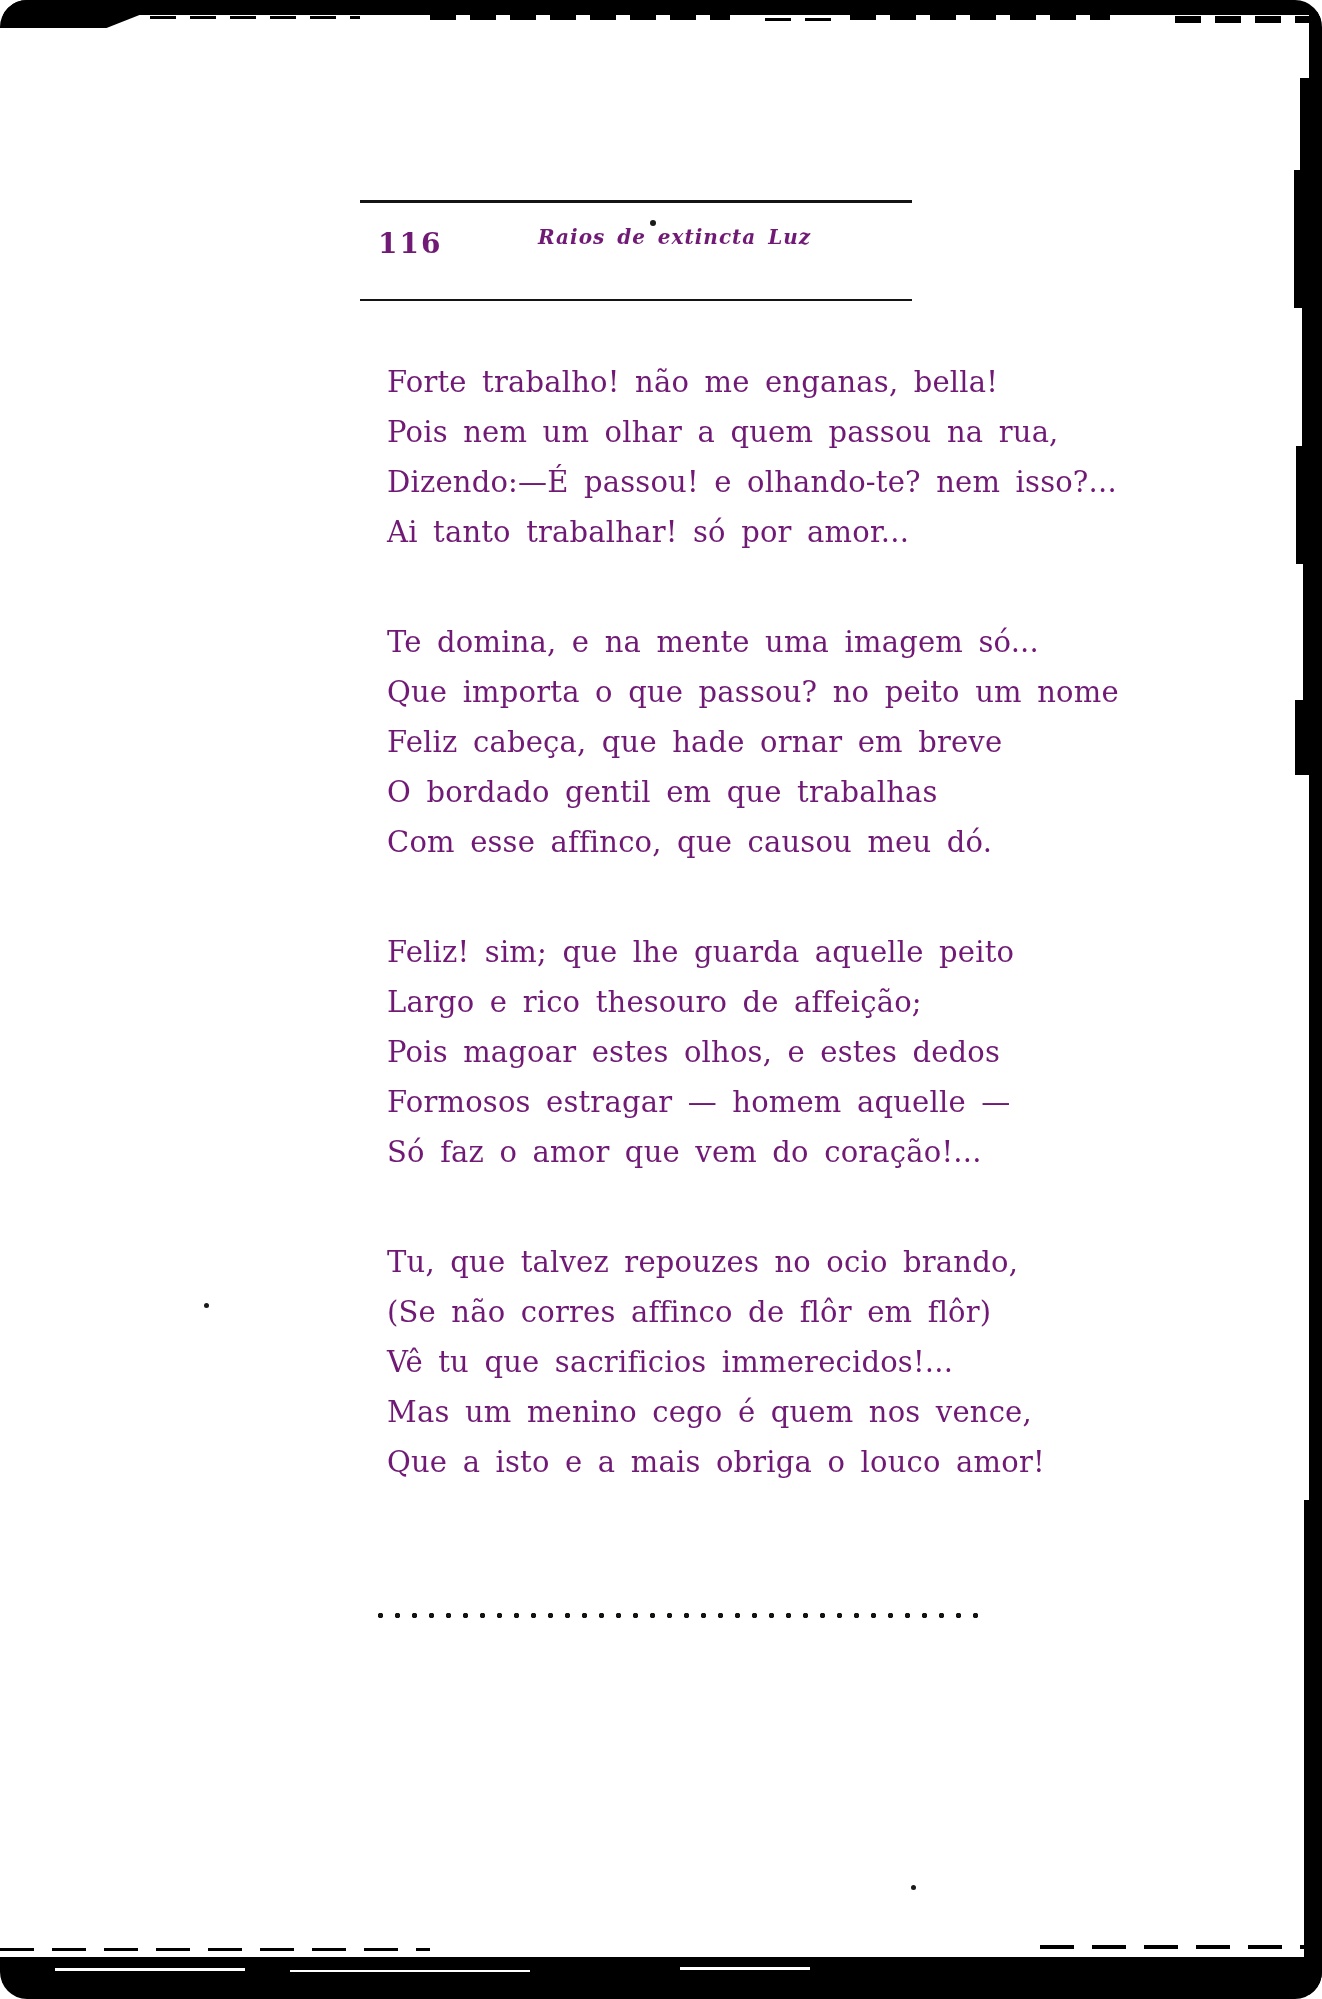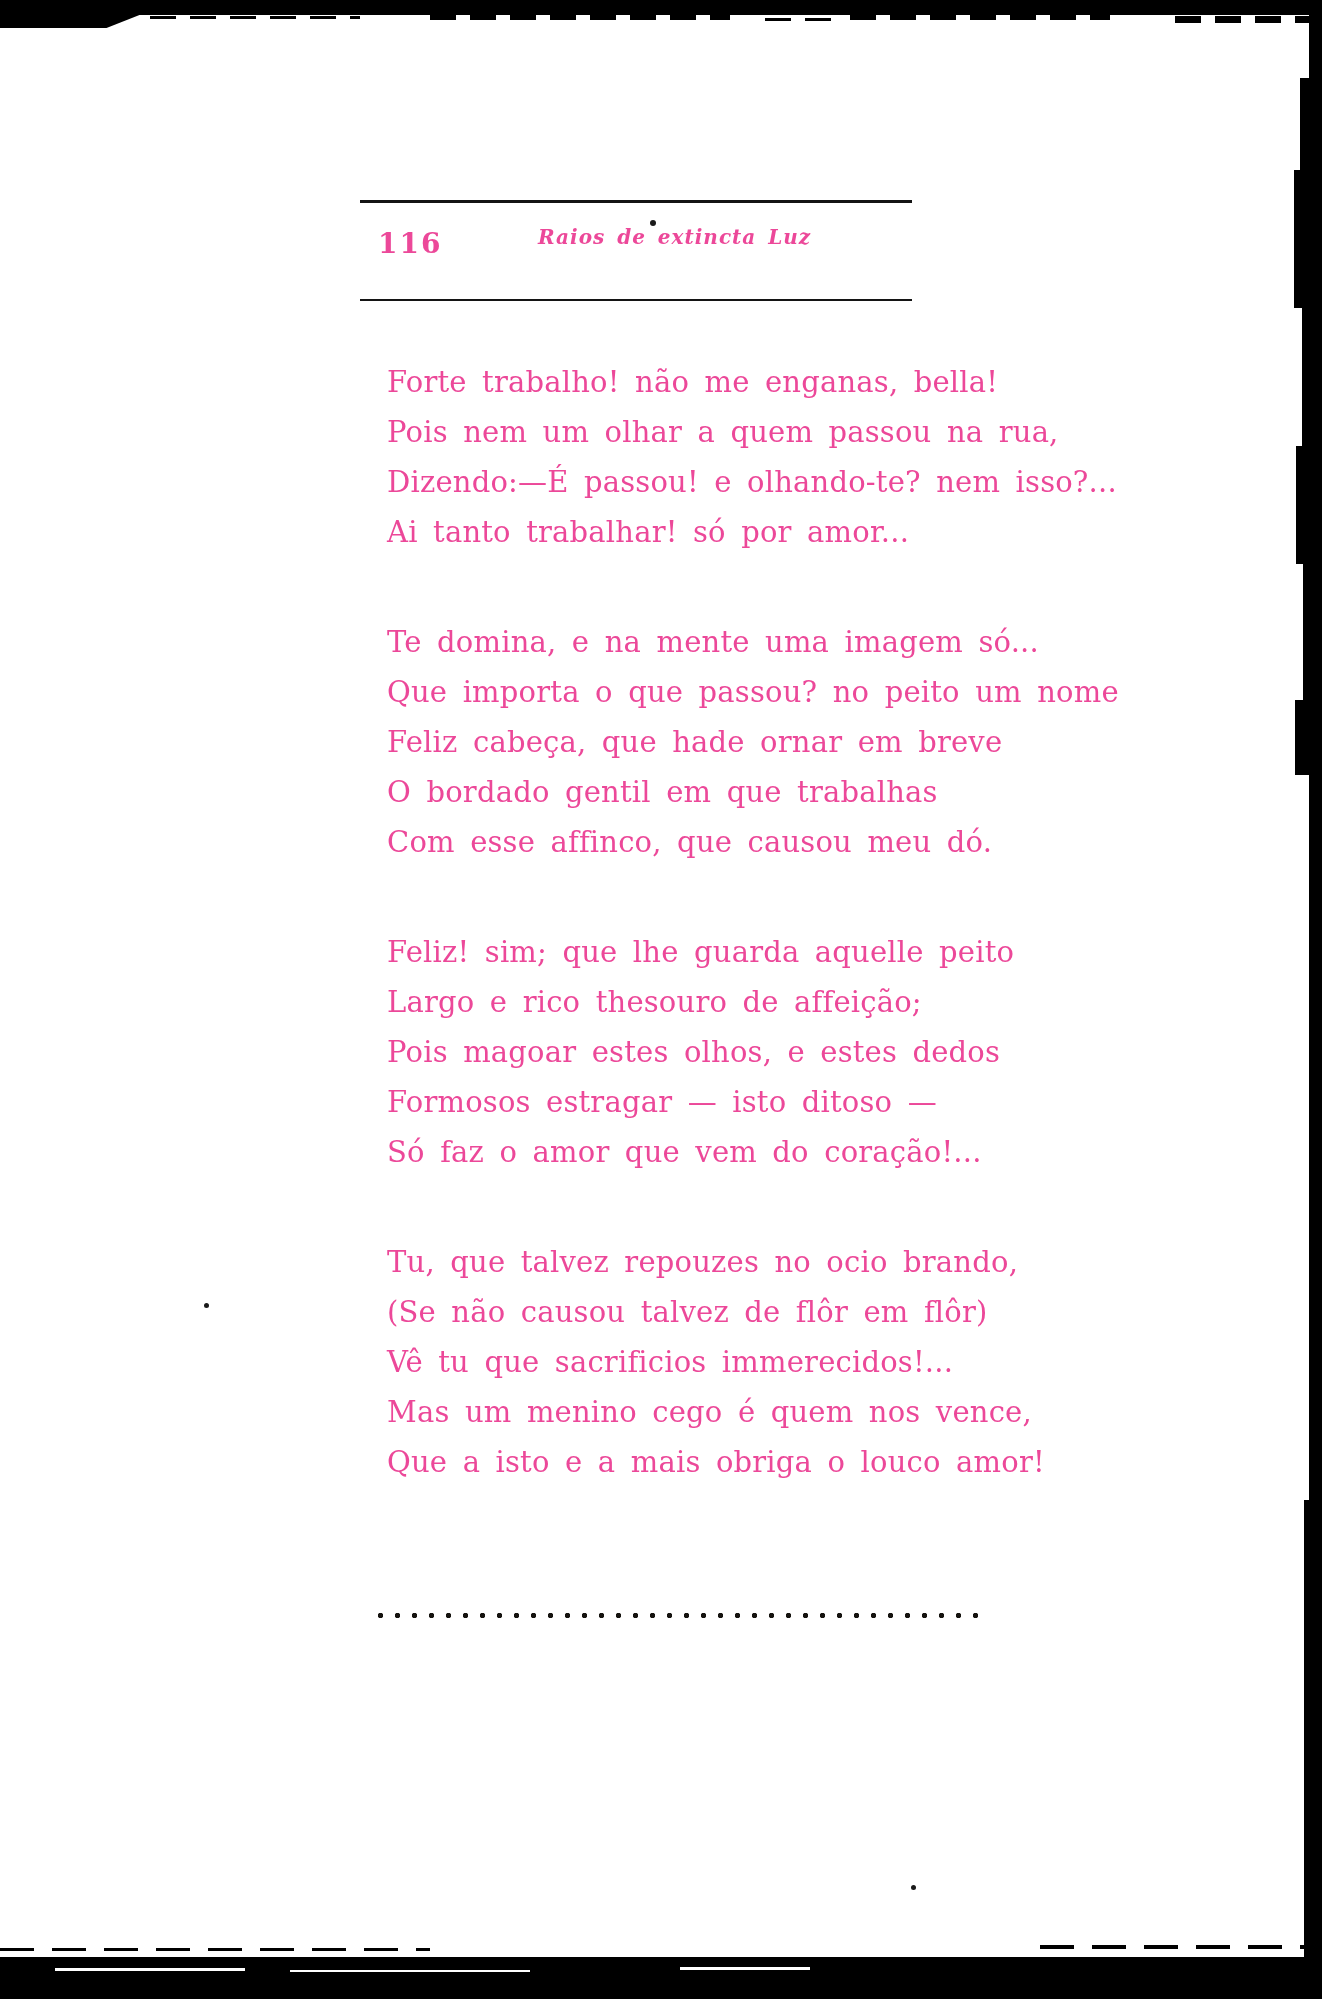--- a/index.html
+++ b/index.html
@@ -4,21 +4,22 @@
 <title>Raios de extincta Luz — p. 116</title>
 <style>
   html, body { margin: 0; padding: 0; background: #ffffff; }
   .page {
     position: relative;
     width: 1322px;
     height: 1999px;
     background: #ffffff;
     overflow: hidden;
     font-family: "DejaVu Serif", "Liberation Serif", serif;
-    color: #ec4899;
+    color: #701a75;
+    border-radius: 27px;
   }
 
   
   .artifact { position: absolute; background: #000; }
   .top-bar { left: 0; top: 0; width: 1322px; height: 15px; }
   .top-bar-blob {
     left: 0; top: 0; width: 142px; height: 28px;
     clip-path: polygon(0 0, 100% 0, 100% 50%, 75% 100%, 0 100%);
   }
   .tdash { height: 4px; background: repeating-linear-gradient(90deg, #000 0 26px, transparent 26px 40px); }
@@ -135,26 +136,26 @@
       <p class="line">Te domina, e na mente uma imagem só...</p>
       <p class="line">Que importa o que passou? no peito um nome</p>
       <p class="line">Feliz cabeça, que hade ornar em breve</p>
       <p class="line">O bordado gentil em que trabalhas</p>
       <p class="line">Com esse affinco, que causou meu dó.</p>
     </div>
     <div class="stanza">
       <p class="line">Feliz! sim; que lhe guarda aquelle peito</p>
       <p class="line">Largo e rico thesouro de affeição;</p>
       <p class="line">Pois magoar estes olhos, e estes dedos</p>
-      <p class="line">Formosos estragar — isto ditoso —</p>
+      <p class="line">Formosos estragar — homem aquelle —</p>
       <p class="line">Só faz o amor que vem do coração!...</p>
     </div>
     <div class="stanza">
       <p class="line">Tu, que talvez repouzes no ocio brando,</p>
-      <p class="line">(Se não causou talvez de flôr em flôr)</p>
+      <p class="line">(Se não corres affinco de flôr em flôr)</p>
       <p class="line">Vê tu que sacrificios immerecidos!...</p>
       <p class="line">Mas um menino cego é quem nos vence,</p>
       <p class="line">Que a isto e a mais obriga o louco amor!</p>
     </div>
   </main>
 
   <div class="dotted-rule"></div>
 
 </div>
 

